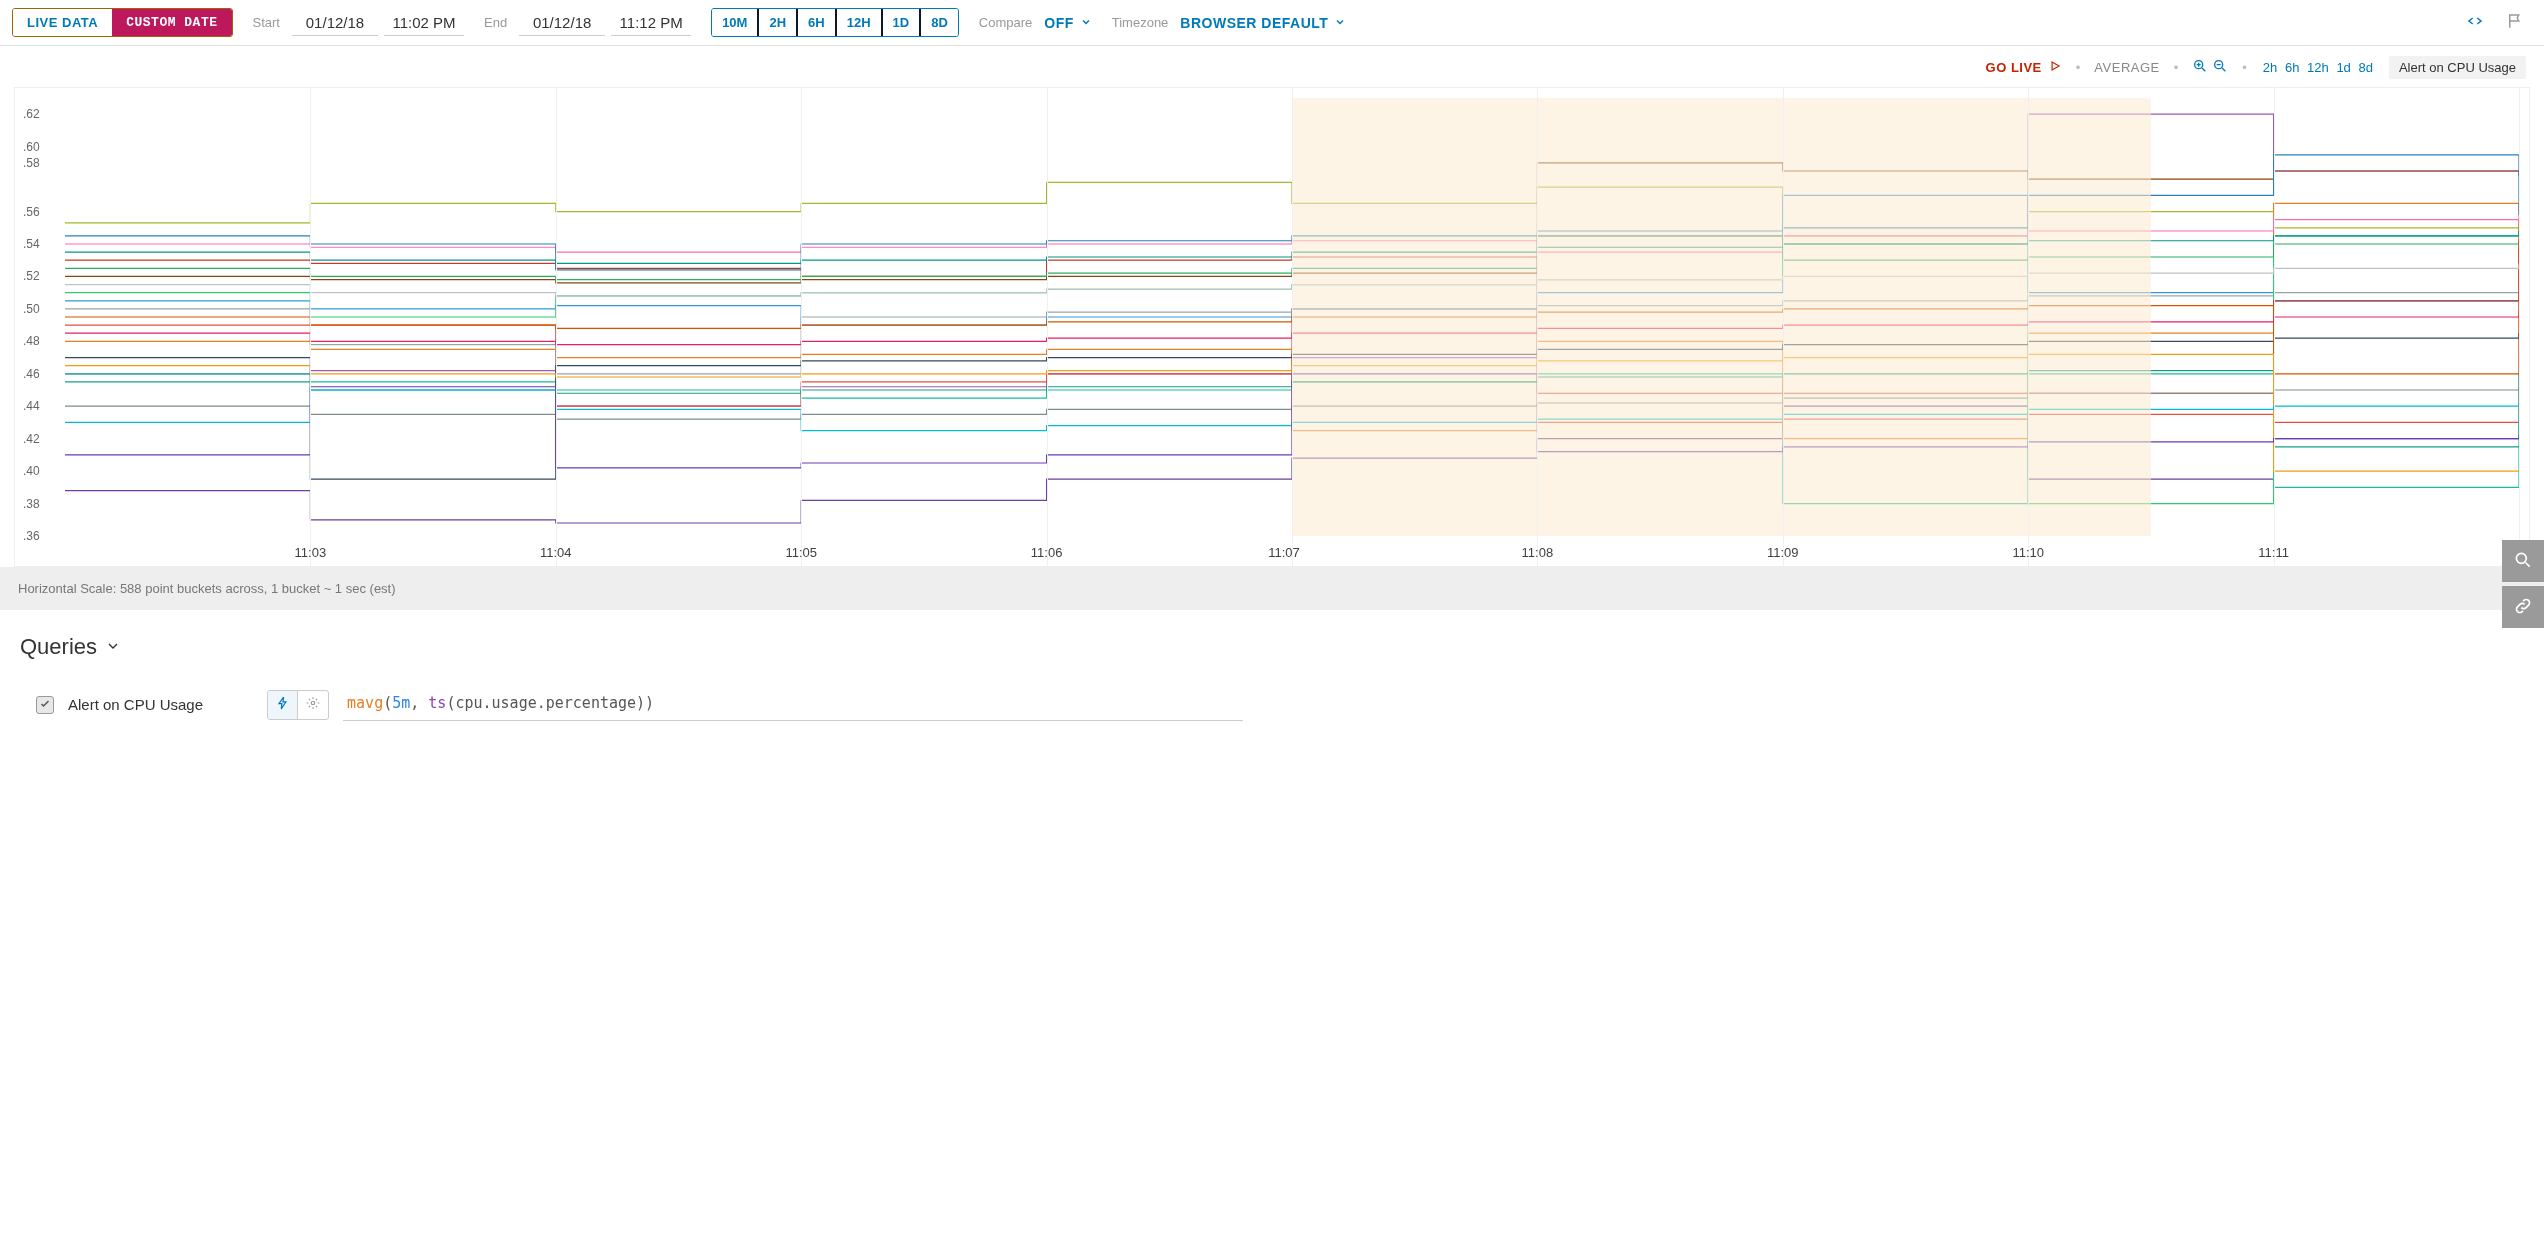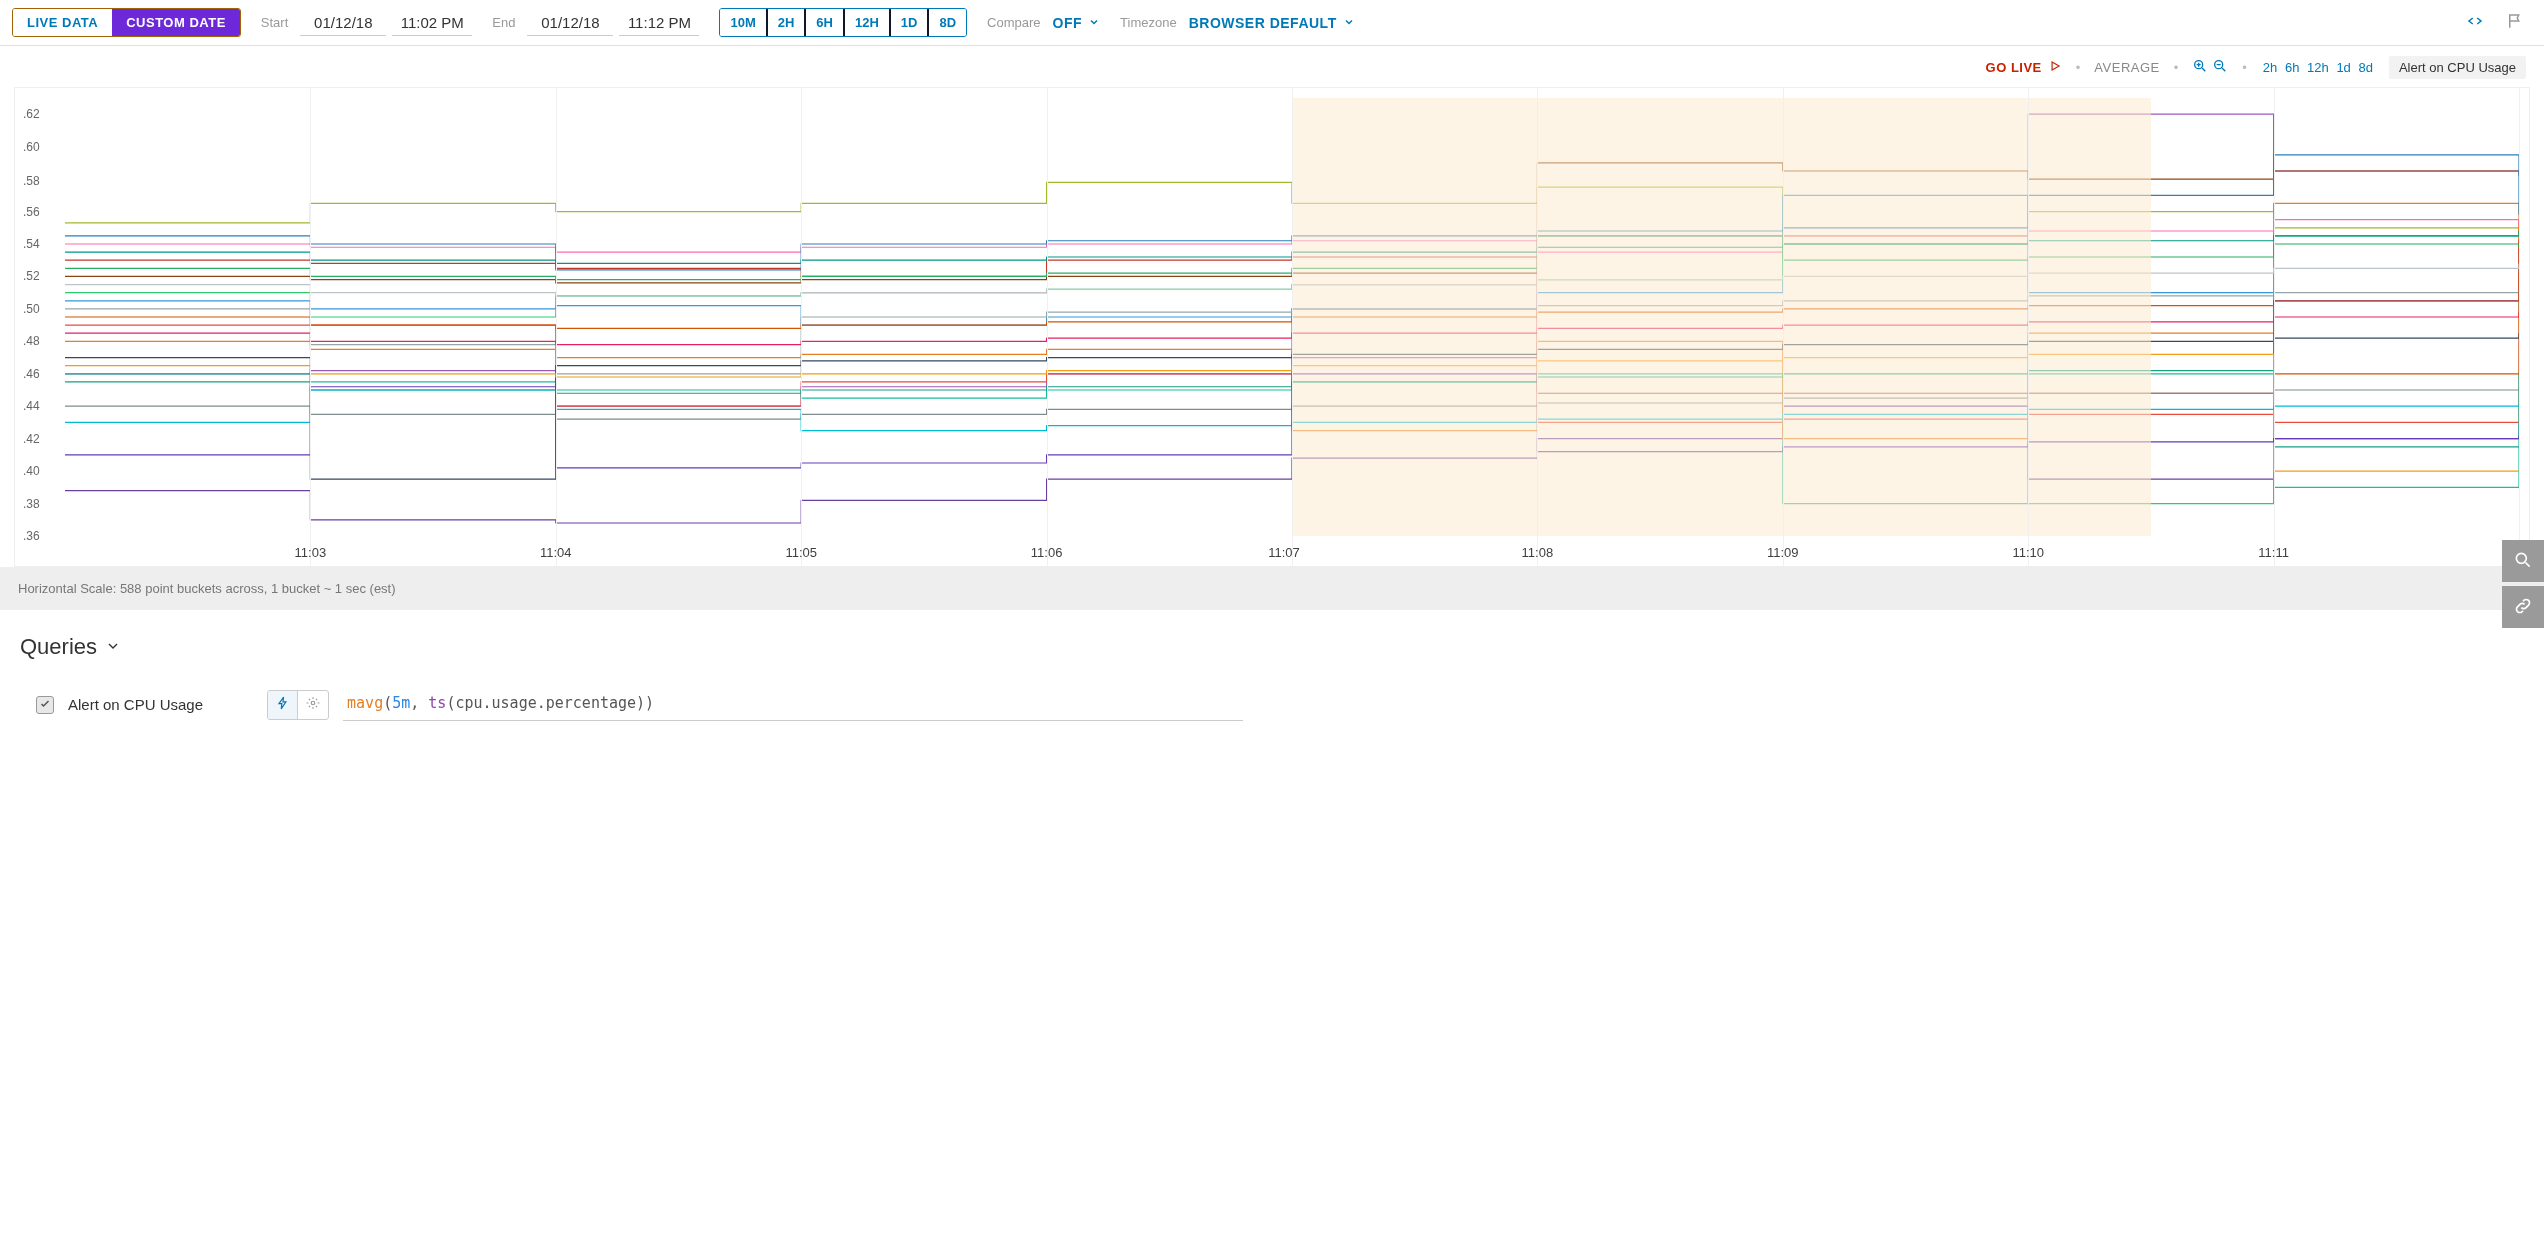--- a/index.html
+++ b/index.html
@@ -1,21 +1,21 @@
 <!DOCTYPE html>
 <html><head>
 <meta charset="utf-8">
 <style>
 * { box-sizing: border-box; margin: 0; padding: 0; }
 body { font-family: -apple-system, BlinkMacSystemFont, "Segoe UI", sans-serif; background: #fff; color: #333; font-size: 14px; }
 
 .toolbar { display: flex; align-items: center; padding: 8px 12px; border-bottom: 1px solid #e0e0e0; gap: 6px; flex-wrap: wrap; }
 .toggle-group { display: flex; border: 1px solid #a16207; border-radius: 3px; overflow: hidden; }
 .toggle-btn { padding: 6px 14px; font-size: 13px; font-weight: 600; letter-spacing: 0.5px; cursor: pointer; background: #fff; color: #0079b8; border: none; }
-.toggle-btn.active { background: #6d28d9; color: #fff; }
+.toggle-btn.active { background: #be185d; color: #fff; font-family: Liberation Mono, monospace; }
 .label { color: #999; font-size: 13px; margin: 0 6px 0 14px; }
 .date-in { border: none; border-bottom: 1px solid #ccc; padding: 4px 2px; font-size: 15px; color: #333; width: 86px; text-align: center; background: transparent; }
 .time-in { border: none; border-bottom: 1px solid #ccc; padding: 4px 2px; font-size: 15px; color: #333; width: 80px; text-align: center; background: transparent; }
 .range-group { display: flex; border: 1px solid #0079b8; border-radius: 3px; overflow: hidden; margin-left: 14px; }
 .range-btn { padding: 6px 10px; font-size: 13px; font-weight: 600; color: #0079b8; background: #fff; border: none; border-right: 2px solid #0f172a; cursor: pointer; }
 .range-btn:last-child { border-right: none; }
 .compare-val { color: #0079b8; font-weight: 700; letter-spacing: 0.5px; cursor: pointer; display: flex; align-items: center; gap: 6px; }
 .chevron svg { width: 12px; height: 12px; }
 .spacer { flex: 1; }
 .icon-btn { background: none; border: none; cursor: pointer; color: #0079b8; padding: 4px 8px; }
@@ -201,21 +201,21 @@
     <div class="yaxis-label" style="top: 415.556px;">.38</div>
     <div class="yaxis-label" style="top: 383.111px;">.40</div>
     <div class="yaxis-label" style="top: 350.667px;">.42</div>
     <div class="yaxis-label" style="top: 318.222px;">.44</div>
     <div class="yaxis-label" style="top: 285.778px;">.46</div>
     <div class="yaxis-label" style="top: 253.333px;">.48</div>
     <div class="yaxis-label" style="top: 220.889px;">.50</div>
     <div class="yaxis-label" style="top: 188.444px;">.52</div>
     <div class="yaxis-label" style="top: 156px;">.54</div>
     <div class="yaxis-label" style="top: 123.556px;">.56</div>
-    <div class="yaxis-label" style="top: 93px; text-align: center;">.58</div>
+    <div class="yaxis-label" style="top: 75px; text-align: center;">.58</div>
     <div class="yaxis-label" style="top: 58.6667px;">.60</div>
     <div class="yaxis-label" style="top: 26.2222px;">.62</div>
   </div>
 
 <div class="scale-info">Horizontal Scale: 588 point buckets across, 1 bucket ~ 1 sec (est)</div>
 
 <div class="queries">
   <div class="queries-header">
     <span>Queries</span>
     <span><svg width="16" height="16" viewBox="0 0 24 24">

